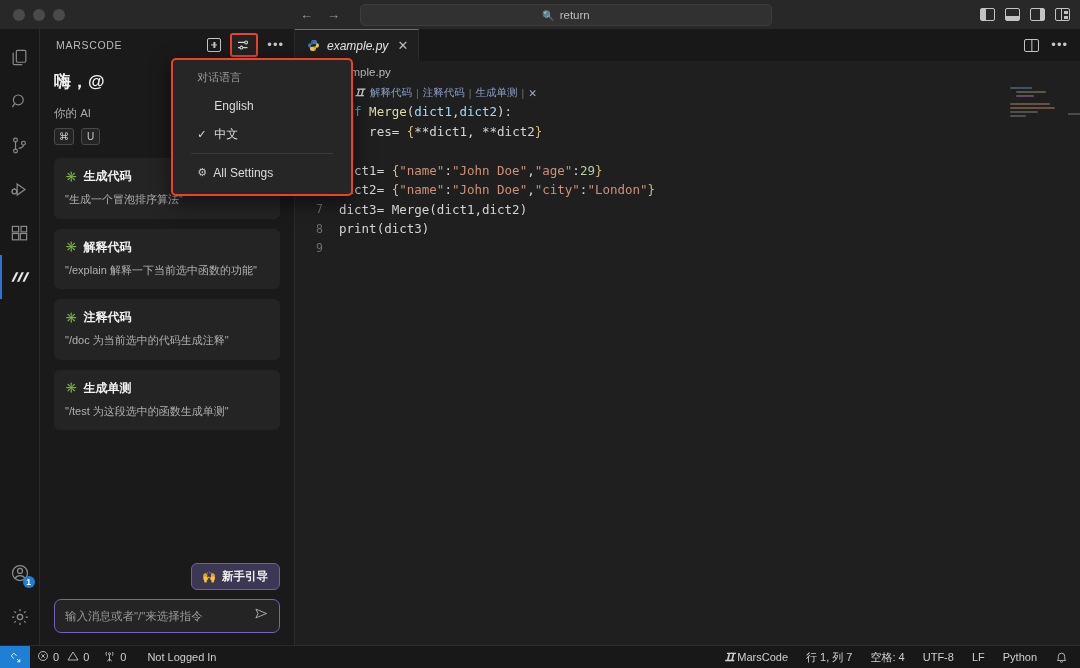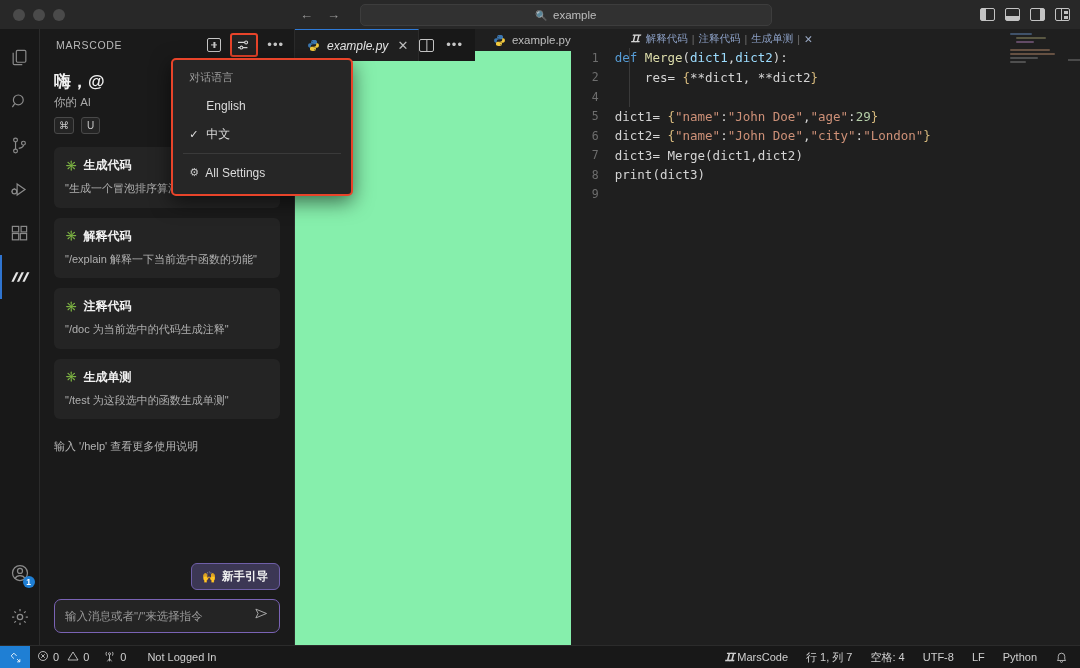--- a/index.html
+++ b/index.html
@@ -83,21 +83,21 @@
   }
   .ic-dots { color:#c6c6c6; font-size:13px; letter-spacing:1px; line-height:8px; }
 
   .sp-scroll { flex:1; overflow:hidden; padding:0 14px; min-height:0; }
   .greet { padding-top:8px; }
   .greet h1 {
     font-size:17px; color:#f0f0f0; font-weight:bold; line-height:1.55;
     white-space:nowrap; overflow:hidden;
   }
   .greet .sub {
-    font-size:11.5px; color:#a9a9a9; white-space:nowrap; overflow:hidden;
+    margin-top:11px; font-size:11.5px; color:#a9a9a9; white-space:nowrap; overflow:hidden;
   }
   .keys { display:flex; gap:7px; margin-top:7px; }
   .key {
     min-width:19px; height:17px; border:1px solid #494949; border-radius:3px;
     background:#242424; color:#c9c9c9; font-size:10px;
     display:flex; align-items:center; justify-content:center; padding:0 4px;
   }
 
   .cards { margin-top:13px; display:flex; flex-direction:column; gap:10px; }
   .card { background:#242424; border-radius:6px; padding:10px 11px 11px; }
@@ -119,35 +119,35 @@
     height:34px; background:#242424; border:1px solid #7a63b5; border-radius:7px;
     display:flex; align-items:center; padding:0 10px;
   }
   .inputbox .ph { flex:1; font-size:11.5px; color:#9a9a9a; }
   .send { color:#b8b8b8; font-size:13px; transform:translateY(-1px); }
 
   
   .dropdown {
     position:absolute; left:-59px; top:25px; width:182px;
     background:#262626; border:2px solid #e8442a; border-radius:5px;
-    padding:8px 0 7px; z-index:40;
+    padding:8px 8px 7px; z-index:40;
     box-shadow:0 6px 20px rgba(0,0,0,.55);
   }
   .dd-label { font-size:11px; color:#9d9d9d; padding:2px 0 6px 16px; }
   .dd-item {
     height:29px; display:flex; align-items:center; gap:6px;
     padding-left:16px; font-size:12px; color:#dcdcdc;
   }
   .dd-item .check { width:11px; font-size:11px; color:#e3e3e3; }
   .dd-sep { height:1px; background:#3a3a3a; margin:4px 10px 4px; }
   .dd-item.settings { font-size:12px; color:#dcdcdc; }
   .gear-sm { font-size:11px; color:#c8c8c8; }
 
   
-  .editor { flex:1; display:flex; flex-direction:row; background:#86efac; min-width:0;justify-content:flex-end; }
+  .editor { flex:1; display:flex; flex-direction:column; background:#fde047; min-width:0;justify-content:flex-end; }
   .tabsbar { height:32px; flex:0 0 32px; background:#181818; display:flex; align-items:stretch; position:relative;}
   .tab {
     display:flex; align-items:center; gap:7px; padding:0 10px 0 12px;
     background:#1f1f1f; border-top:1px solid #2f7ad6; border-right:1px solid #2b2b2b;
     font-size:12px; color:#e4e4e4; font-style:italic; min-width:110px;
   }
   .pyicon { width:13px; height:13px; flex:0 0 13px; }
   .tab-close { color:#bdbdbd; font-size:13px; margin-left:2px; line-height:1; }
   .tabsbar-right { margin-left:auto; display:flex; align-items:center; gap:12px; padding-right:12px; }
   .split-ic { width:15px; height:13px; border:1.3px solid #c3c3c3; border-radius:2px; position:relative; }
@@ -208,21 +208,21 @@
       <div class="tl"></div>
       <div class="tl"></div>
       <div class="tl"></div>
     </div>
     <div class="nav-arrows">
       <span>←</span>
       <span>→</span>
     </div>
     <div class="qopen">
       <span class="mag">🔍</span>
-      <span>example</span>
+      <span>return</span>
     </div>
     <div class="layout-icons">
       <div class="lic left"></div>
       <div class="lic bottom"></div>
       <div class="lic right"></div>
       <div class="lic panel"></div>
     </div>
   </div>
 
   <div class="body">
@@ -372,21 +372,20 @@
           </div>
           <div class="card">
             <div class="card-head">
               <span class="sparkle">✳️</span>
               <span class="card-title">生成单测</span>
             </div>
             <div class="card-desc">"/test 为这段选中的函数生成单测"</div>
           </div>
         </div>
 
-        <div class="helptip">输入 '/help' 查看更多使用说明</div>
       </div>
 
       <div class="sp-bottom">
         <div class="guide-row">
           <div class="guide-btn">
             <span>🙌</span>
             <span>新手引导</span>
           </div>
         </div>
         <div class="inputbox">

